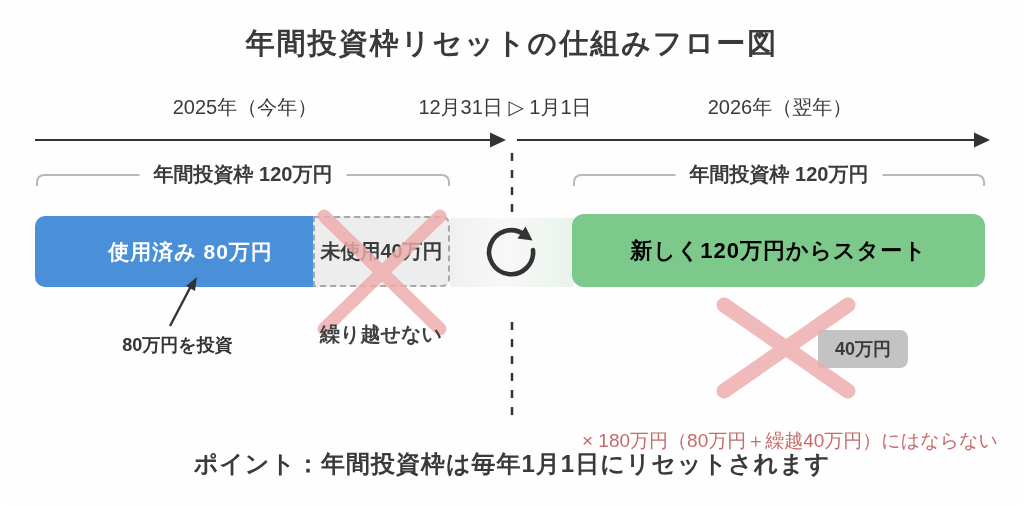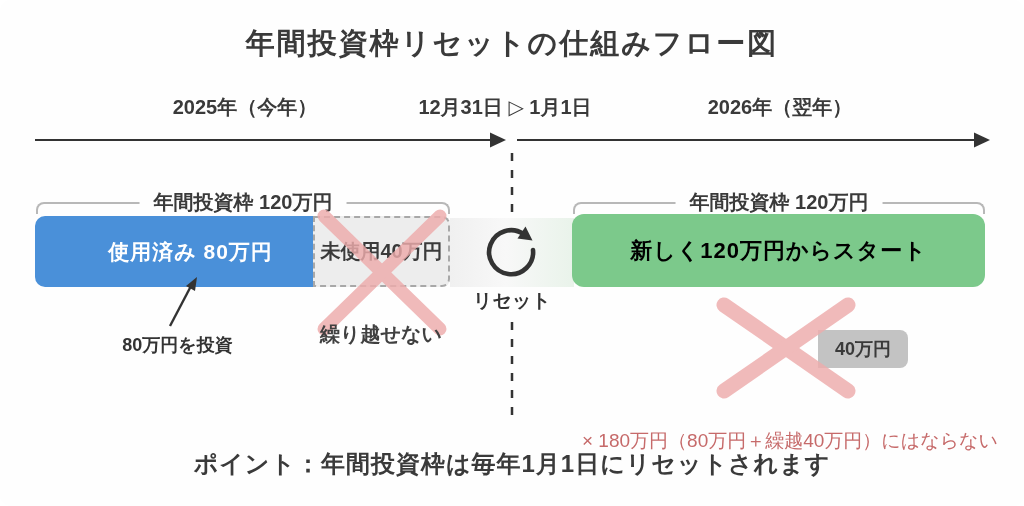--- a/index.html
+++ b/index.html
@@ -2,26 +2,26 @@
 <html><head>
 <meta charset="utf-8">
 <style>
   html,body{margin:0;padding:0;background:#ffffff;}
   body{font-family:"Liberation Sans","DejaVu Sans",sans-serif;}
   #canvas{position:relative;width:1024px;height:506px;background:#fefefe;overflow:hidden;margin:0 auto;border-radius:10px;}
 
   .title{position:absolute;top:24px;left:0;width:1024px;text-align:center;
     font-size:29px;font-weight:700;color:#3a3a3a;letter-spacing:2px;}
 
-  .tl-label{position:absolute;top:94px;font-size:20px;font-weight:700;color:#3a3a3a;text-align:center;white-space:nowrap;}
+  .tl-label{position:absolute;top:94px;font-size:20px;font-weight:400;color:#3a3a3a;text-align:center;white-space:nowrap;}
   .tl-left{left:125px;width:240px;}
   .tl-center{left:395px;width:220px;}
   .tl-right{left:665px;width:230px;}
 
-  .bracket{position:absolute;top:202px;height:12px;border:2px solid #b8b8b8;border-bottom:none;
+  .bracket{position:absolute;top:174px;height:12px;border:2px solid #b8b8b8;border-bottom:none;
     border-radius:8px 8px 0 0;box-sizing:border-box;padding-left:15px;}
   .bracket-left{left:36px;width:414px;}
   .bracket-right{left:573px;width:412px;}
   .bracket .blabel{position:absolute;left:50%;top:-2px;transform:translate(-50%,-50%);
     background:#fefefe;padding:0 14px;font-size:20px;font-weight:700;color:#3a3a3a;white-space:nowrap;}
 
   .band{position:absolute;left:450px;top:218px;width:124px;height:69px;z-index:1;
     background:linear-gradient(90deg,#f0f0f0 0%,#f8f8f8 45%,#e9f3ea 100%);}
 
   .bar{position:absolute;display:flex;align-items:center;justify-content:center;
@@ -111,20 +111,19 @@
       <line x1="170" y1="326" x2="191" y2="286" stroke="#333333" stroke-width="2.4"></line>
       <polygon points="197,277 195,291 186,286" fill="#333333"></polygon>
     </g>
 
     <g>
       <path d="M 533 250 A 22 22 0 1 1 523.5 234" fill="none" stroke="#333333" stroke-width="4.6" stroke-linecap="round"></path>
       <polygon points="532.5,240.5 517.5,238.5 525.5,226.5" fill="#333333"></polygon>
     </g>
   </svg>
 
-  <div class="note note-reset">リセット</div>
   <div class="note note-invest">80万円を投資</div>
   <div class="note note-carryover">繰り越せない</div>
   <div class="note note-warning">× 180万円（80万円＋繰越40万円）にはならない</div>
 
   <div class="footer">ポイント：年間投資枠は毎年1月1日にリセットされます</div>
 
 </div>
 
 </body></html>

